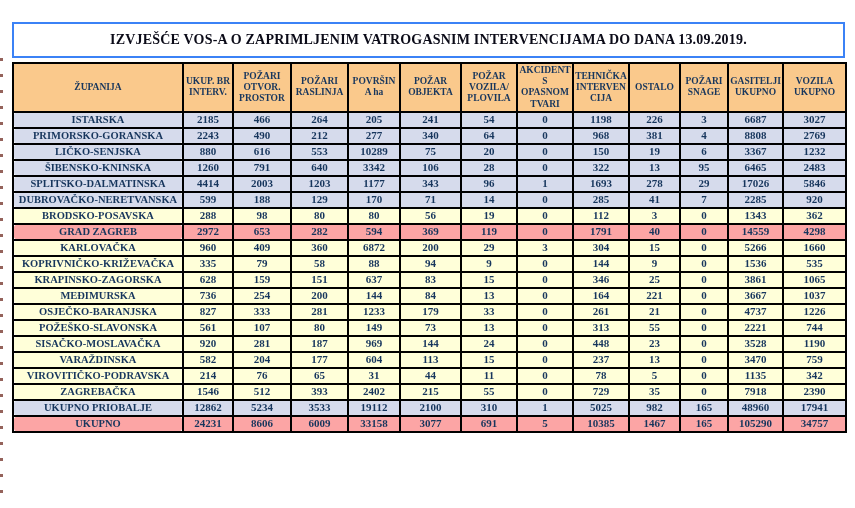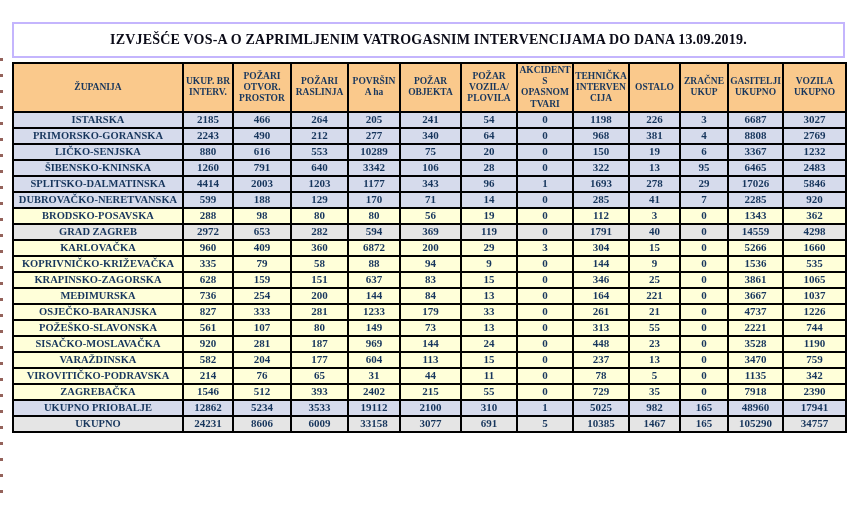--- a/index.html
+++ b/index.html
@@ -2,43 +2,43 @@
 <html><head>
 <meta charset="utf-8">
 <style>
   html,body{margin:0;padding:0;}
   body{
     width:855px;height:508px;background:#ffffff;overflow:hidden;
     font-family:"Liberation Serif", serif;position:relative;
   }
   .page{position:absolute;left:12px;top:22px;width:833px;}
   .title-box{
-    border:2px solid #c4b5fd;height:32px;
+    border:2px solid #3b82f6;height:32px;
     display:flex;align-items:center;justify-content:center;
     font-weight:bold;font-size:14px;color:#0b0b18;letter-spacing:0.2px;
     background:#ffffff;
   }
   table{
     margin-top:4px;border-collapse:collapse;table-layout:fixed;width:833px;
   }
   th,td{
     border:2px solid #000;text-align:center;vertical-align:middle;
     color:#17365D;font-weight:bold;overflow:hidden;
   }
   th{
     background:#FAC98C;font-size:9.5px;line-height:1.18;padding:1px 1px;
     height:42px;overflow-wrap:anywhere;
   }
   td{
     font-size:11px;height:12px;line-height:1.05;padding:1px 1px;white-space:nowrap;
   }
-  td.name-cell{font-size:10.5px;}
+  td.name-cell{font-size:10.5px;border-radius:6px;}
   tr.coastal td{background:#D6DBEC;}
   tr.continental td{background:#FFFFD9;}
-  tr.highlight td{background:#e5e5e5;}
+  tr.highlight td{background:#fca5a5;}
   .edge-ticks{
     position:absolute;left:0;top:58px;width:3px;height:438px;
     background:repeating-linear-gradient(to bottom,#7a3b32 0 3px,transparent 3px 16px);
     opacity:.8;
   }
 </style>
 </head>
 <body>
 
 <div class="edge-ticks"></div>
@@ -69,21 +69,21 @@
           <th>ŽUPANIJA</th>
           <th>UKUP. BR INTERV.</th>
           <th>POŽARI OTVOR. PROSTOR</th>
           <th>POŽARI RASLINJA</th>
           <th>POVRŠINA ha</th>
           <th>POŽAR OBJEKTA</th>
           <th>POŽAR VOZILA/ PLOVILA</th>
           <th>AKCIDENT S OPASNOM TVARI</th>
           <th>TEHNIČKA INTERVENCIJA</th>
           <th>OSTALO</th>
-          <th>ZRAČNE UKUP</th>
+          <th>POŽARI SNAGE</th>
           <th>GASITELJI UKUPNO</th>
           <th>VOZILA UKUPNO</th>
         </tr>
     </thead>
     <tbody>
         <tr class="coastal">
           <td class="name-cell">ISTARSKA</td>
           <td>2185</td>
           <td>466</td>
           <td>264</td>

